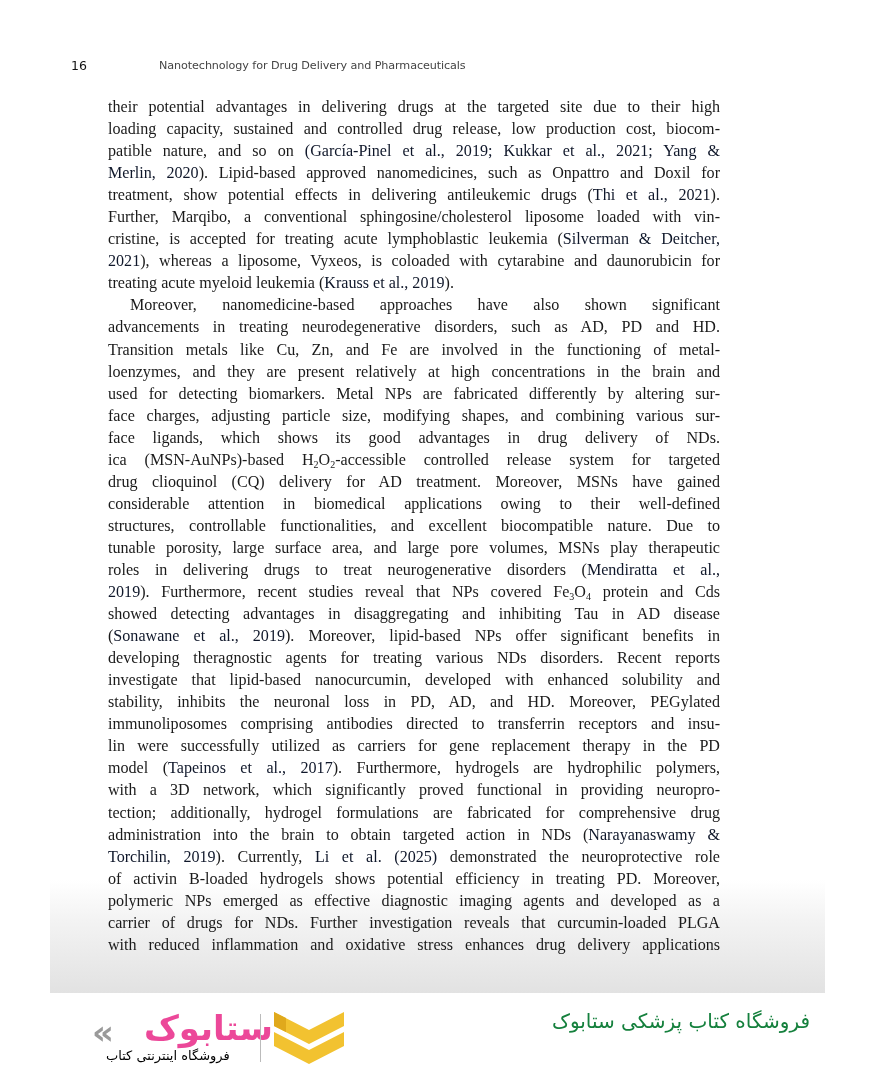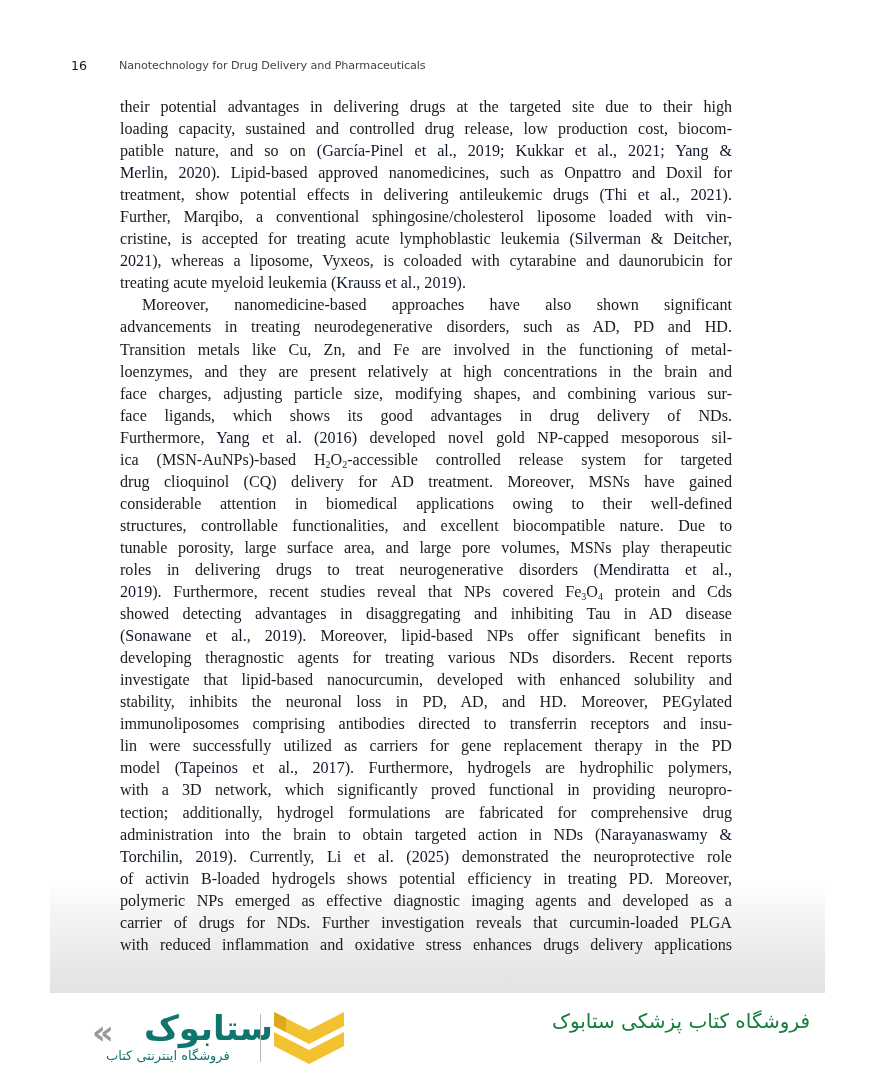--- a/index.html
+++ b/index.html
@@ -10,42 +10,42 @@
       background: linear-gradient(to bottom, #ffffff 0px, #ffffff 880px, #f3f3f3 920px, #e2e2e2 993px);
     }
     .page-bg::before {
       content: ""; position: absolute; left: -50px; top: 0; width: 50px; height: 100%;
       background: #fff;
     }
 
     .running-head {
       position: absolute; left: 71px; top: 55px; height: 20px;
       font-family: "DejaVu Sans", sans-serif; font-size: 11.2px; color: #333;
-      display: flex; align-items: center;
+      display: flex; align-items: center; gap: 40px;
     }
     .running-head .pg-num { width: 48px; font-size: 12.5px; color: #111; }
     .running-head .book-title { color: #444; letter-spacing: -0.1px; text-align: right; }
 
     .body-text {
-      position: absolute; left: 120px; top: 96px; width: 612px;
+      position: absolute; left: 108px; top: 96px; width: 612px;
       font-size: 16.1px; line-height: 22.05px; color: #1a1a1a;
       text-align: justify; hyphens: manual;
     }
     .line { display: block; text-align: justify; text-align-last: justify; white-space: nowrap; }
     .line.last { text-align-last: left; }
     .cite { color: #0f172a; }
     sub, .sub { font-size: 10px; vertical-align: -3px; line-height: 0; }
 
     .footer {
       position: absolute; left: 0; top: 993px; width: 876px; height: 87px; background: #ffffff;
     }
     .logo-wrap { position: absolute; left: 92px; top: 15px; width: 260px; height: 60px; }
     .logo-arrows { position: absolute; left: 0; top: 4px; font-family: "DejaVu Sans", sans-serif; font-size: 34px; color: #9a9a9a; font-weight: bold; letter-spacing: -6px; }
-    .logo-word { position: absolute; left: 52px; top: 0px; font-family: "DejaVu Sans", sans-serif; font-size: 34px; color: #0f766e; font-weight: bold; letter-spacing: -1px; }
-    .logo-sub { position: absolute; left: 14px; top: 40px; font-family: "DejaVu Sans", sans-serif; font-size: 13px; color: #0f766e; direction: rtl; }
+    .logo-word { position: absolute; left: 52px; top: 0px; font-family: "DejaVu Sans", sans-serif; font-size: 34px; color: #ec4899; font-weight: bold; letter-spacing: -1px; }
+    .logo-sub { position: absolute; left: 14px; top: 40px; font-family: "DejaVu Sans", sans-serif; font-size: 13px; color: #000000; direction: rtl; }
     .logo-divider { position: absolute; left: 168px; top: 6px; width: 1px; height: 48px; background: #bbb; }
     .logo-chevron { position: absolute; left: 180px; top: 2px; width: 74px; height: 56px; }
 
     .store-name {
       position: absolute; right: 66px; top: 16px;
       font-family: "DejaVu Sans", sans-serif; font-size: 20px; color: #15803d; direction: rtl;
     }
     .store-url {
       position: absolute; left: 452px; top: 46px;
       font-family: "DejaVu Sans", sans-serif; font-size: 22px; color: #111; letter-spacing: 7.6px;
@@ -69,23 +69,23 @@
     <span class="line"><span class="cite">Merlin, 2020</span>). Lipid-based approved nanomedicines, such as Onpattro and Doxil for</span>
     <span class="line">treatment, show potential effects in delivering antileukemic drugs (<span class="cite">Thi et al., 2021</span>).</span>
     <span class="line">Further, Marqibo, a conventional sphingosine/cholesterol liposome loaded with vin-</span>
     <span class="line">cristine, is accepted for treating acute lymphoblastic leukemia (<span class="cite">Silverman &amp; Deitcher,</span></span>
     <span class="line"><span class="cite">2021</span>), whereas a liposome, Vyxeos, is coloaded with cytarabine and daunorubicin for</span>
     <span class="line last">treating acute myeloid leukemia (<span class="cite">Krauss et al., 2019</span>).</span>
     <span class="line" style="text-indent: 22px;">Moreover, nanomedicine-based approaches have also shown significant</span>
     <span class="line">advancements in treating neurodegenerative disorders, such as AD, PD and HD.</span>
     <span class="line">Transition metals like Cu, Zn, and Fe are involved in the functioning of metal-</span>
     <span class="line">loenzymes, and they are present relatively at high concentrations in the brain and</span>
+    <span class="line">used for detecting biomarkers. Metal NPs are fabricated differently by altering sur-</span>
     <span class="line">face charges, adjusting particle size, modifying shapes, and combining various sur-</span>
     <span class="line">face ligands, which shows its good advantages in drug delivery of NDs.</span>
-    <span class="line">Furthermore, <span class="cite">Yang et al. (2016)</span> developed novel gold NP-capped mesoporous sil-</span>
     <span class="line">ica (MSN-AuNPs)-based H<span class="sub">2</span>O<span class="sub">2</span>-accessible controlled release system for targeted</span>
     <span class="line">drug clioquinol (CQ) delivery for AD treatment. Moreover, MSNs have gained</span>
     <span class="line">considerable attention in biomedical applications owing to their well-defined</span>
     <span class="line">structures, controllable functionalities, and excellent biocompatible nature. Due to</span>
     <span class="line">tunable porosity, large surface area, and large pore volumes, MSNs play therapeutic</span>
     <span class="line">roles in delivering drugs to treat neurogenerative disorders (<span class="cite">Mendiratta et al.,</span></span>
     <span class="line"><span class="cite">2019</span>). Furthermore, recent studies reveal that NPs covered Fe<span class="sub">3</span>O<span class="sub">4</span> protein and Cds</span>
     <span class="line">showed detecting advantages in disaggregating and inhibiting Tau in AD disease</span>
     <span class="line">(<span class="cite">Sonawane et al., 2019</span>). Moreover, lipid-based NPs offer significant benefits in</span>
     <span class="line">developing theragnostic agents for treating various NDs disorders. Recent reports</span>
@@ -94,21 +94,21 @@
     <span class="line">immunoliposomes comprising antibodies directed to transferrin receptors and insu-</span>
     <span class="line">lin were successfully utilized as carriers for gene replacement therapy in the PD</span>
     <span class="line">model (<span class="cite">Tapeinos et al., 2017</span>). Furthermore, hydrogels are hydrophilic polymers,</span>
     <span class="line">with a 3D network, which significantly proved functional in providing neuropro-</span>
     <span class="line">tection; additionally, hydrogel formulations are fabricated for comprehensive drug</span>
     <span class="line">administration into the brain to obtain targeted action in NDs (<span class="cite">Narayanaswamy &amp;</span></span>
     <span class="line"><span class="cite">Torchilin, 2019</span>). Currently, <span class="cite">Li et al. (2025)</span> demonstrated the neuroprotective role</span>
     <span class="line">of activin B-loaded hydrogels shows potential efficiency in treating PD. Moreover,</span>
     <span class="line">polymeric NPs emerged as effective diagnostic imaging agents and developed as a</span>
     <span class="line">carrier of drugs for NDs. Further investigation reveals that curcumin-loaded PLGA</span>
-    <span class="line">with reduced inflammation and oxidative stress enhances drugs delivery applications</span>
+    <span class="line">with reduced inflammation and oxidative stress enhances drug delivery applications</span>
   </div>
 
 <div class="footer">
   <div class="logo-wrap">
     <span class="logo-arrows">«</span>
     <span class="logo-word">ستابوک</span>
     <span class="logo-sub">فروشگاه اینترنتی کتاب</span>
     <div class="logo-divider"></div>
     <svg class="logo-chevron" viewBox="0 0 74 56">
       <polygon points="2,2 37,20 72,2 72,16 37,34 2,16" fill="#f2c230"></polygon>

